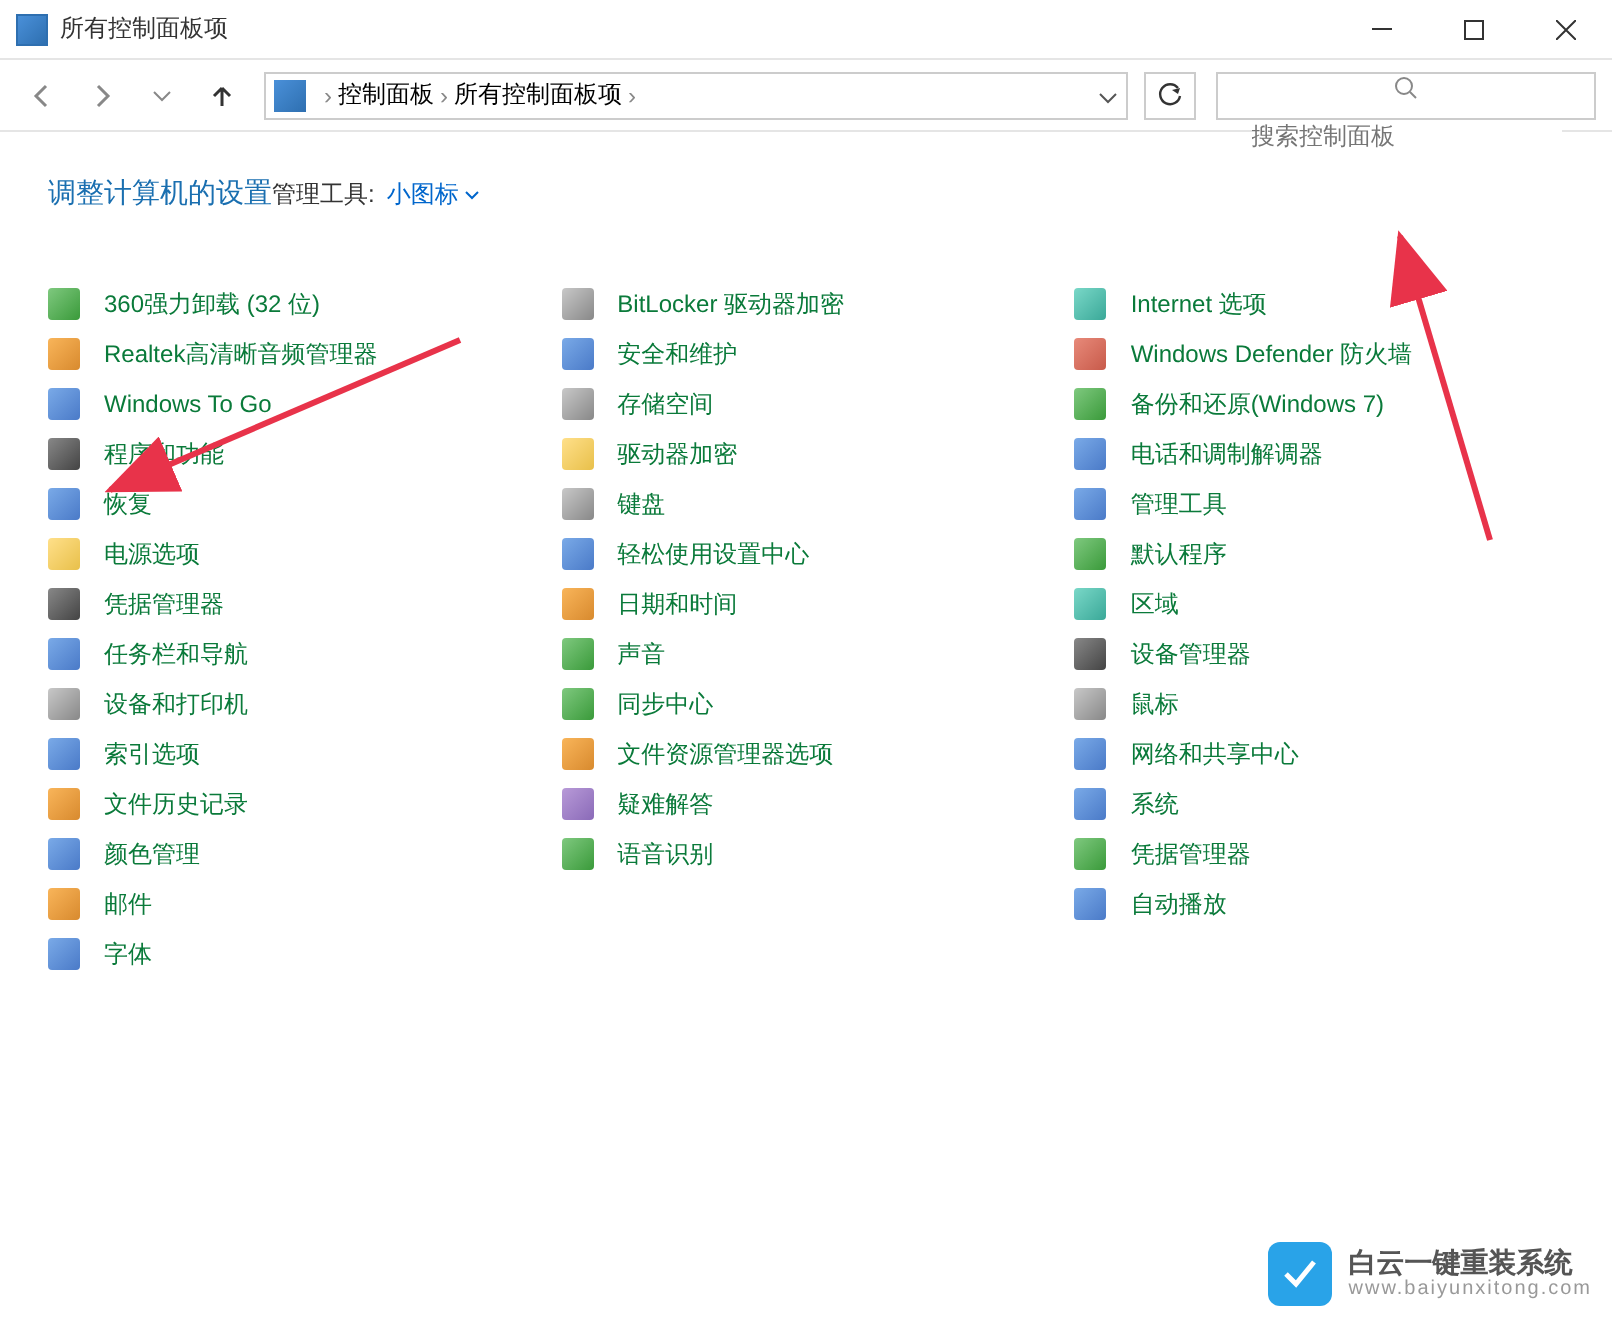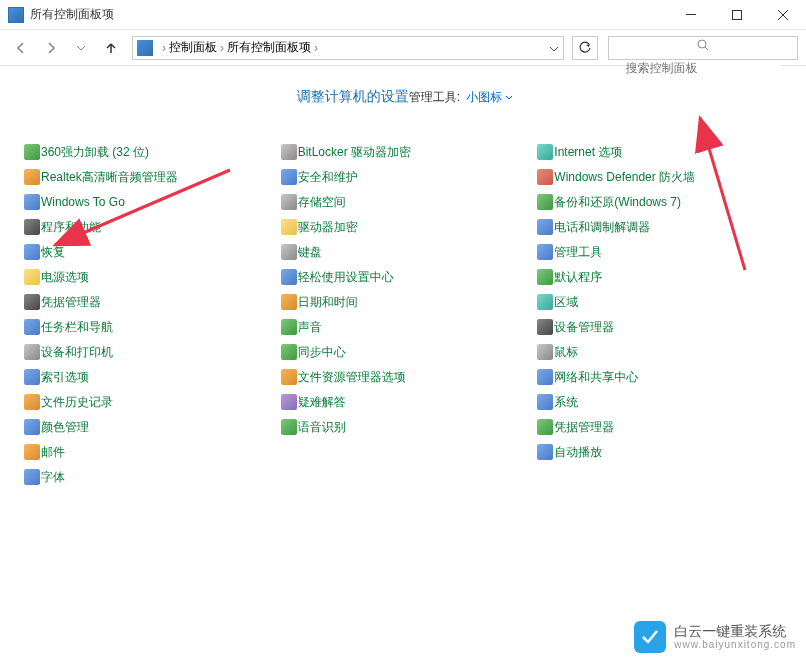--- a/index.html
+++ b/index.html
@@ -19,50 +19,50 @@
 .breadcrumb { flex: 1; display: flex; align-items: center; height: 24px; border: 1px solid #ccc; padding: 0 4px; font-size: 12px; margin: 0 4px; position: relative; }
 .bc-icon { width: 16px; height: 16px; background: linear-gradient(135deg,#4a90d9,#2e6fb0); margin-right: 6px; }
 .bc-sep { color: #888; margin: 0 3px; }
 .bc-dropdown { position: absolute; right: 4px; color: #555; }
 .refresh-btn { width: 26px; height: 24px; border: 1px solid #ccc; display: flex; align-items: center; justify-content: center; color: #333; cursor: pointer; }
 .searchbox { width: 190px; height: 24px; border: 1px solid #ccc; display: flex; align-items: center; padding: 0 6px; gap: 6px; margin-left: 6px; flex-direction: column; }
 .searchbox input { border: none; outline: none; flex: 1; font-size: 12px; color: #888; }
 .search-icon { color: #888; }
 
 
-.header-row { display: flex; justify-content: center; align-items: center; padding: 22px 20px 8px 24px; }
+.header-row { display: flex; justify-content: flex-start; align-items: center; padding: 22px 20px 8px 24px; }
 .header-title { color: #1a6fb0; font-size: 14px; }
 .view-mode { font-size: 12px; display: flex; align-items: center; gap: 6px; }
 .view-label { color: #333; }
 .view-link { color: #0066cc; cursor: pointer; display: flex; align-items: center; gap: 3px; }
 
 
 .items { display: flex; padding: 30px 12px 0 24px; gap: 0; }
 .col { flex: 1; display: flex; flex-direction: column; gap: 9px; }
-.item { display: flex; align-items: flex-start; gap: 1px; font-size: 12px; color: #0a7a3a; cursor: pointer; height: 16px; line-height: 16px; }
+.item { display: flex; align-items: flex-start; gap: 12px; font-size: 12px; color: #0a7a3a; cursor: pointer; height: 16px; line-height: 16px; }
 .item .icon { width: 16px; height: 16px; flex-shrink: 0; display: inline-flex; align-items: center; justify-content: center; }
 .item .label { white-space: nowrap; }
 .ic-green { background: linear-gradient(135deg,#7fc97f,#3a9a3a); border-radius: 2px; }
 .ic-orange { background: linear-gradient(135deg,#f9b55a,#d88a2e); border-radius: 2px; }
 .ic-red { background: linear-gradient(135deg,#e88a7a,#c85a4a); border-radius: 2px; }
 .ic-gray { background: linear-gradient(135deg,#c8c8c8,#888); border-radius: 2px; }
 .ic-yellow { background: linear-gradient(135deg,#ffe08a,#e8c04a); border-radius: 2px; }
 .ic-purple { background: linear-gradient(135deg,#b89ad8,#8a6ab8); border-radius: 2px; }
 .ic-blue { background: linear-gradient(135deg,#7aaae8,#4a7ac8); border-radius: 2px; }
 .ic-teal { background: linear-gradient(135deg,#7ad8c8,#3aa898); border-radius: 2px; }
 .ic-dark { background: linear-gradient(135deg,#888,#444); border-radius: 2px; }
 
 
 .arrow-canvas { position: absolute; top: 0; left: 0; pointer-events: none; }
 
 
 .watermark { position: absolute; right: 10px; bottom: 10px; display: flex; align-items: center; gap: 8px; }
 .wm-icon { width: 32px; height: 32px; background: #29a3e8; border-radius: 6px; display: flex; align-items: center; justify-content: center; color: #fff; font-size: 18px; }
 .wm-text { display: flex; flex-direction: column; line-height: 1.1; }
-.wm-title { font-size: 14px; color: #555; font-weight: 400; }
+.wm-title { font-size: 14px; color: #555; font-weight: 700; }
 .wm-sub { font-size: 10px; color: #999; letter-spacing: 1px; }
 </style>
 </head>
 <body>
 
 <div class="titlebar">
   <div class="titlebar-left">
     <span class="titlebar-icon"></span>
     <span>所有控制面板项</span>
   </div>

